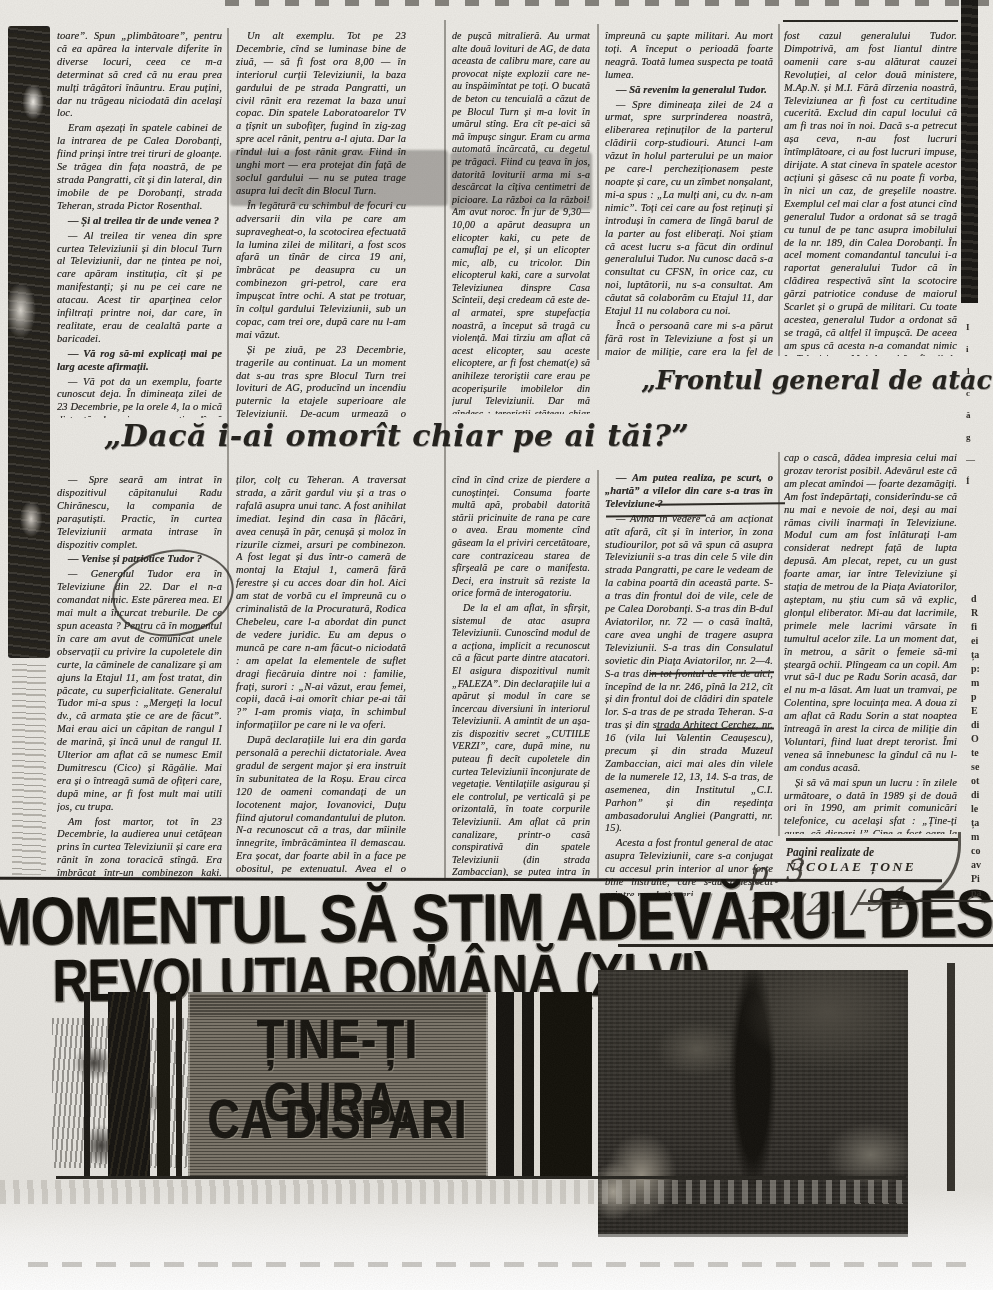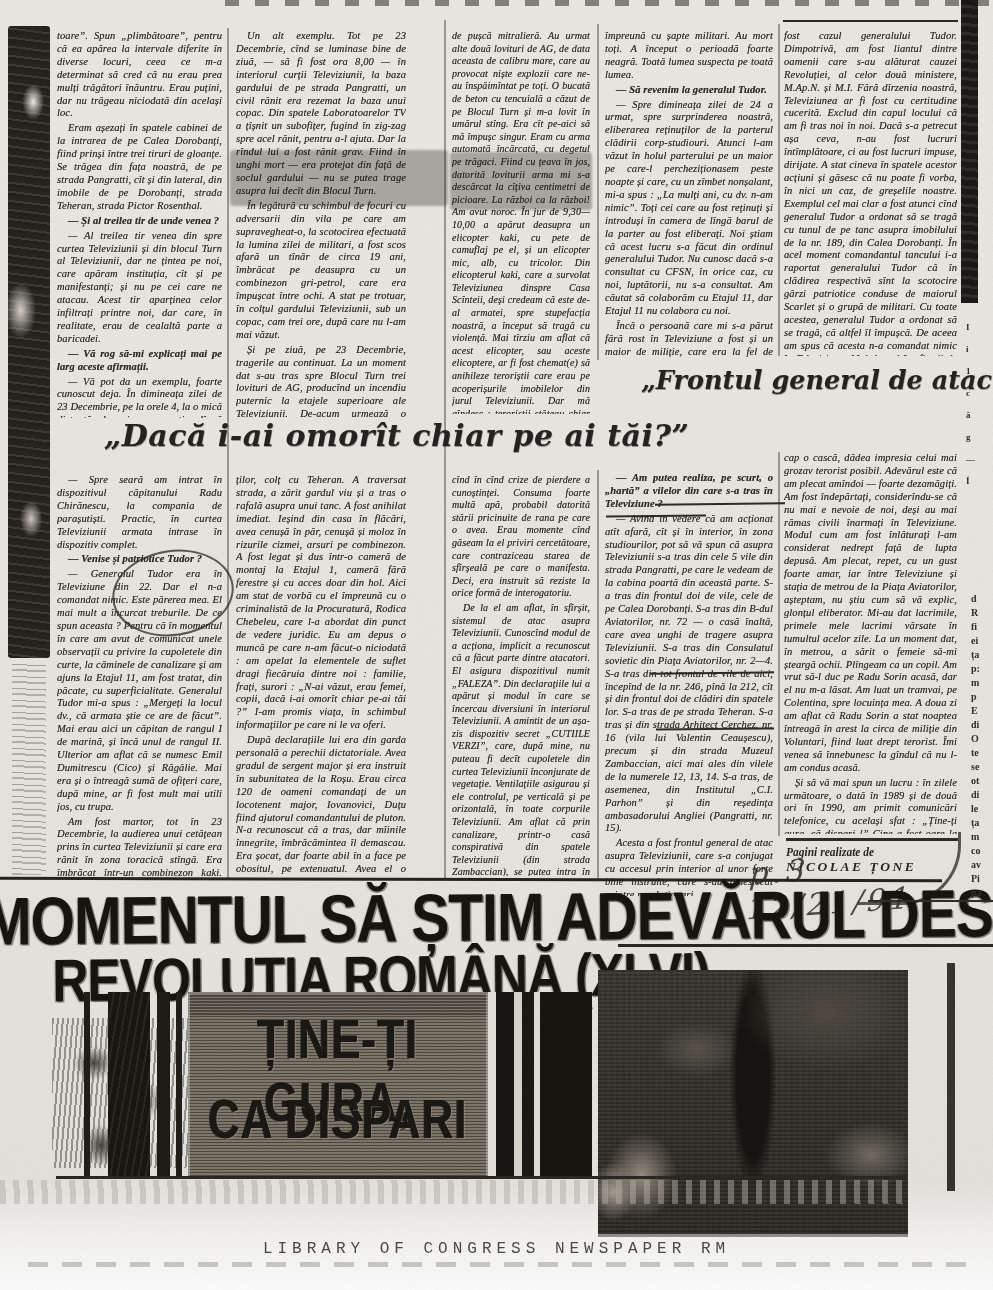--- a/index.html
+++ b/index.html
@@ -222,21 +222,20 @@
     </div>
     <div class="poster-stripes"></div>
   </div>
 
   <div class="photo"></div>
   <div class="photo-right-bar"></div>
 
   <div class="bottom-band"></div>
   <div class="hrule" style="left:56px;top:1176px;width:850px;height:3px;"></div>
   <div class="scan-edge"></div>
-  <div class="footer-stamp">LIBRARY OF CONGRESS NEWSPAPER RM</div>
 
   <div class="frag fragA">
       <div>I</div>
       <div>i</div>
       <div>1</div>
       <div>c</div>
       <div>ă</div>
       <div>g</div>
       <div>—</div>
       <div>Í</div>

